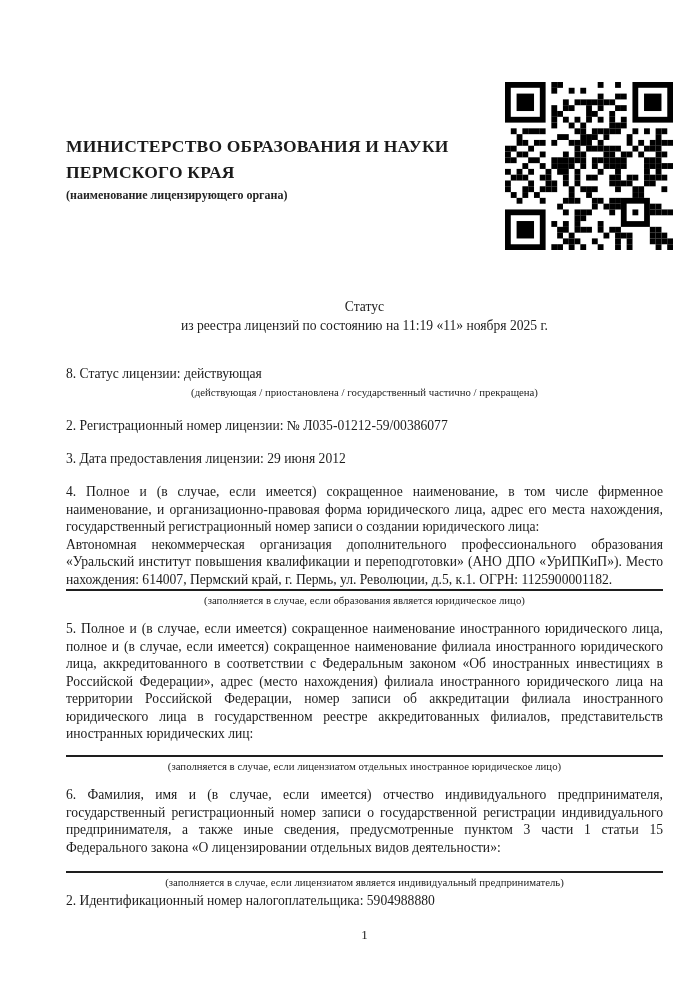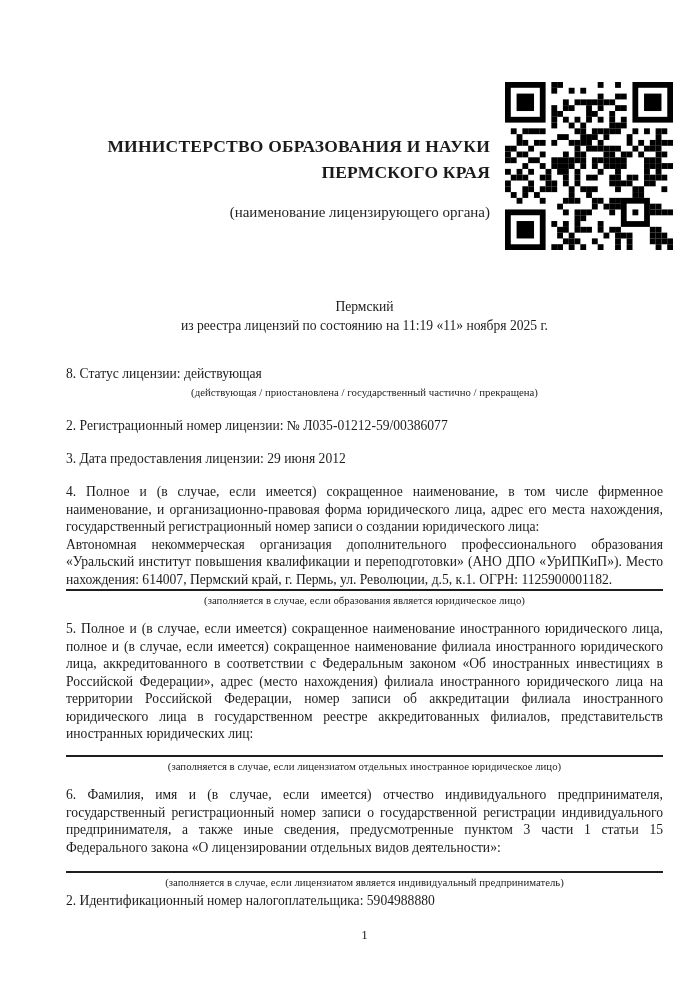--- a/index.html
+++ b/index.html
@@ -8,28 +8,28 @@
     width:700px;height:989px;
     background:#ffffff;
     font-family:"Liberation Serif","DejaVu Serif",serif;
     color:#1b1b1b;
     overflow:hidden;
     margin:0 auto;
   }
   .abs{position:absolute;}
   .header-block{
     top:133px;left:66px;width:424px;
-    text-align:right;
+    text-align:left;
   }
   .ministry-title{
     font-size:17.5px;font-weight:bold;line-height:26px;
     letter-spacing:0.2px;
   }
   .ministry-caption{
-    font-size:15px;line-height:14px;margin-top:20px;color:#242424;
+    font-size:12px;line-height:14px;margin-top:3px;color:#242424;font-weight:bold;
   }
   .qr{
     top:82px;left:505px;width:168px;height:168px;background:#fff;
   }
   .doc-head{
     top:297px;left:66px;width:597px;
     text-align:center;font-size:13.6px;line-height:19px;
   }
   .content{font-size:13.6px;line-height:17.5px;}
   .item{left:66px;width:597px;}
@@ -348,21 +348,21 @@
       </svg>
   </div>
 
   <div class="abs header-block">
     <div class="ministry-title">МИНИСТЕРСТВО ОБРАЗОВАНИЯ И НАУКИ</div>
     <div class="ministry-title">ПЕРМСКОГО КРАЯ</div>
     <div class="ministry-caption">(наименование лицензирующего органа)</div>
   </div>
 
   <div class="abs doc-head">
-    <div>Пермский</div>
+    <div>Статус</div>
     <div>из реестра лицензий по состоянию на 11:19 «11» ноября 2025 г.</div>
   </div>
 
   <div class="abs item content" style="top:365px;">
     <p>8. Статус лицензии: действующая</p>
     <div class="cap">(действующая / приостановлена / государственный частично / прекращена)</div>
   </div>
 
   <div class="abs item content" style="top:417px;">
     <p>2. Регистрационный номер лицензии: № Л035-01212-59/00386077</p>

